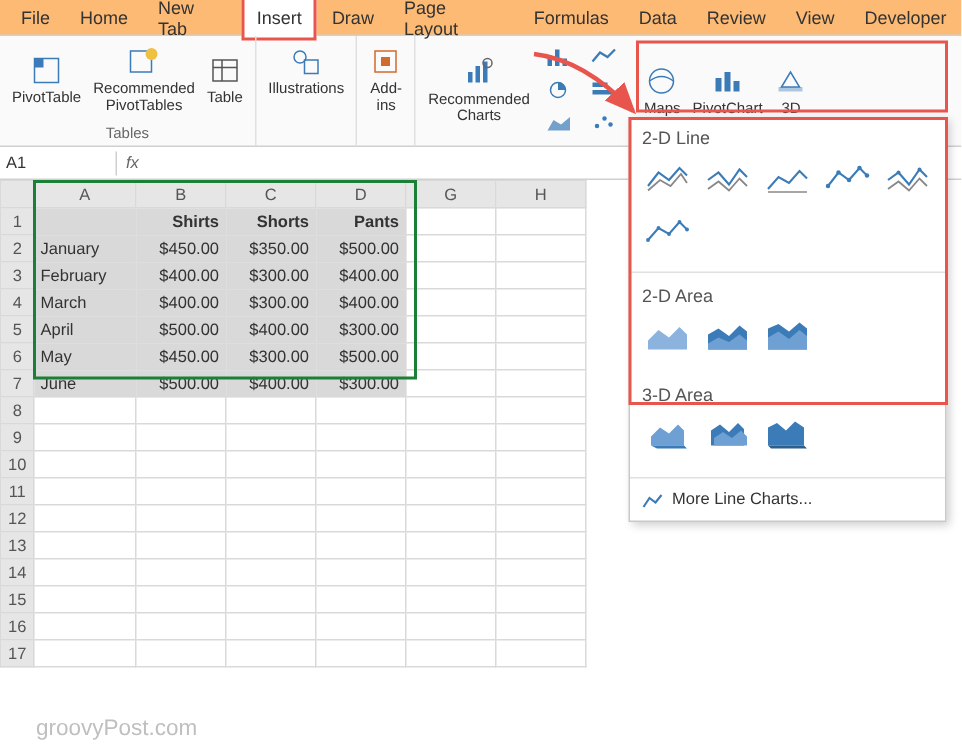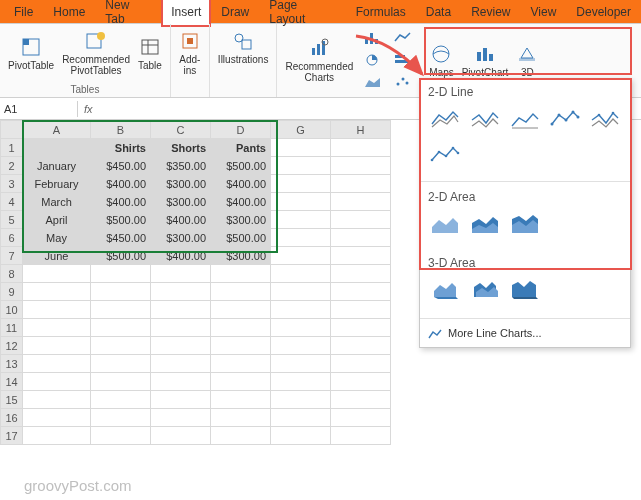--- a/index.html
+++ b/index.html
@@ -1,38 +1,38 @@
 <!DOCTYPE html>
 <html><head>
 <meta charset="utf-8">
 <style>
 *{box-sizing:border-box;margin:0;padding:0;font-family:"Segoe UI",Arial,sans-serif}
 body{background:#fff;width:641px;height:500px;overflow:hidden;position:relative;font-size:11px;color:#333}
-.tab-strip{display:flex;align-items:center;height:24px;border-bottom:1px solid #d0d0d0;background:#f97316;padding-left:4px}
+.tab-strip{display:flex;align-items:center;height:24px;border-bottom:1px solid #d0d0d0;background:#fdba74;padding-left:4px}
 .tab{padding:4px 10px;font-size:12px;cursor:pointer}
 .tab.active{background:#fff}
 .tab-insert{border:2px solid #e8554d;padding:6px 8px}
 .ribbon{display:flex;height:74px;border-bottom:1px solid #d0d0d0;background:#fafafa}
 .rgroup{display:flex;flex-direction:column;align-items:center;justify-content:space-between;padding:4px 6px 2px;border-right:1px solid #e0e0e0}
 .rgroup-icons{display:flex;gap:4px;align-items:center}
 .ribbon-btn{display:flex;flex-direction:column;align-items:center;gap:2px;padding:2px;cursor:pointer;font-size:10px;text-align:center;line-height:1.1}
 .ribbon-btn .ic{width:22px;height:22px;display:flex;align-items:center;justify-content:center}
 .group-label{font-size:10px;color:#666;text-align:center}
 .small-group{display:flex;flex-wrap:wrap;gap:2px;width:64px}
 .small-btn{width:28px;height:20px;display:flex;align-items:center;justify-content:center;cursor:pointer}
 .namebox-row{display:flex;align-items:center;height:22px;border-bottom:1px solid #d0d0d0}
 .namebox{width:78px;border-right:1px solid #d0d0d0;padding:2px 4px;font-size:11px}
 .fx-label{padding:0 6px;font-style:italic;color:#666}
 .fx-input{flex:1;border:none;font-size:11px}
 .grid{position:relative}
 .grid table{border-collapse:collapse;font-size:11px}
 .grid th,.grid td{border:1px solid #d9d9d9;height:18px;padding:0 4px;text-align:right;background:#fff}
 .grid th{background:#e6e6e6;font-weight:normal;text-align:center;color:#555}
 .grid .rowhdr{background:#e6e6e6;text-align:center;width:22px;color:#555}
-.grid .colA{width:68px;text-align:center}
+.grid .colA{width:68px;text-align:left}
 .grid .colW{width:60px}
 .corner{background:#e6e6e6;width:22px}
 .sel{background:#d9d9d9!important}
 .sel-hdr{font-weight:bold;text-align:center}
 .selection-box{position:absolute;border:2px solid #1a7f37;pointer-events:none}
 .dropdown{position:absolute;right:10px;top:78px;width:212px;background:#fff;border:1px solid #c8c8c8;box-shadow:2px 2px 6px rgba(0,0,0,.2)}
 .dd-section{padding:6px 8px}
 .dd-title{font-size:12px;font-weight:normal;color:#555;margin-bottom:6px}
 .dd-row{display:flex;gap:6px;flex-wrap:wrap;margin-bottom:6px}
 .chart-opt{width:34px;height:28px;display:flex;align-items:center;justify-content:center;cursor:pointer;border:1px solid transparent}
@@ -94,37 +94,37 @@
           </span>
         <span>Table</span>
       </div>
     </div>
     <div class="group-label">Tables</div>
   </div>
   <div class="rgroup">
     <div class="ribbon-btn">
       <span class="ic">
           <svg width="20" height="20">
-            <rect x="3" y="3" width="14" height="14" fill="none" stroke="#d16a2e"></rect>
-            <rect x="7" y="7" width="6" height="6" fill="#d16a2e"></rect>
+            <circle cx="6" cy="7" r="4" fill="none" stroke="#3a7bb8"></circle>
+            <rect x="9" y="9" width="9" height="9" fill="none" stroke="#3a7bb8"></rect>
           </svg>
         </span>
-      <span style="white-space:pre-line">Add-
-ins</span>
+      <span>Illustrations</span>
     </div>
   </div>
   <div class="rgroup">
     <div class="ribbon-btn">
       <span class="ic">
           <svg width="20" height="20">
-            <circle cx="6" cy="7" r="4" fill="none" stroke="#3a7bb8"></circle>
-            <rect x="9" y="9" width="9" height="9" fill="none" stroke="#3a7bb8"></rect>
+            <rect x="3" y="3" width="14" height="14" fill="none" stroke="#d16a2e"></rect>
+            <rect x="7" y="7" width="6" height="6" fill="#d16a2e"></rect>
           </svg>
         </span>
-      <span>Illustrations</span>
+      <span style="white-space:pre-line">Add-
+ins</span>
     </div>
   </div>
   <div class="rgroup" style="border-right:none">
     <div class="rgroup-icons">
       <div class="ribbon-btn">
         <span class="ic">
             <svg width="20" height="20">
               <rect x="3" y="10" width="3" height="7" fill="#3a7bb8"></rect>
               <rect x="8" y="6" width="3" height="11" fill="#3a7bb8"></rect>
               <rect x="13" y="3" width="3" height="14" fill="#3a7bb8"></rect>

